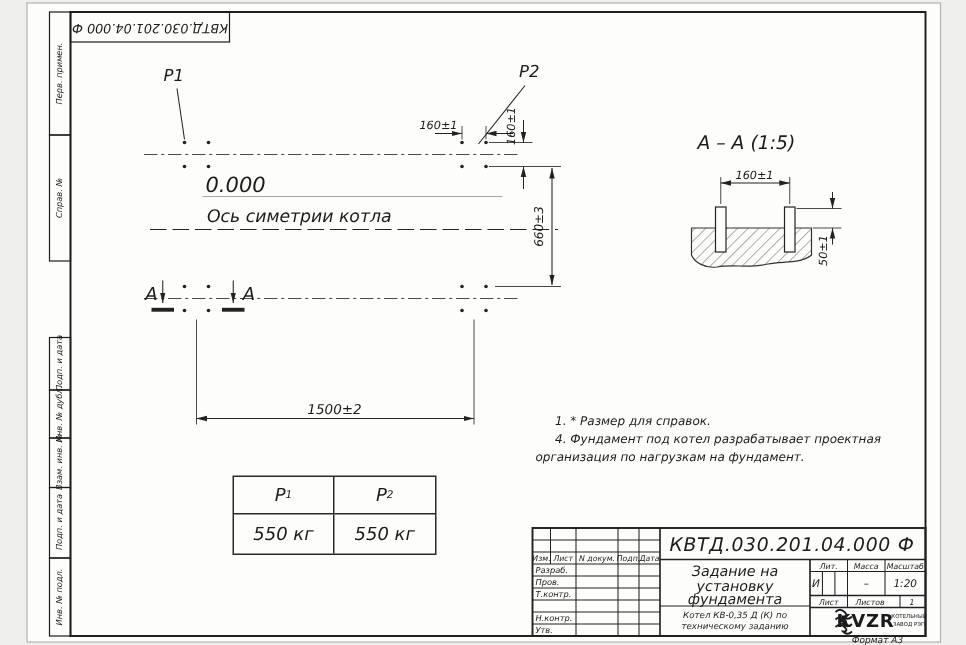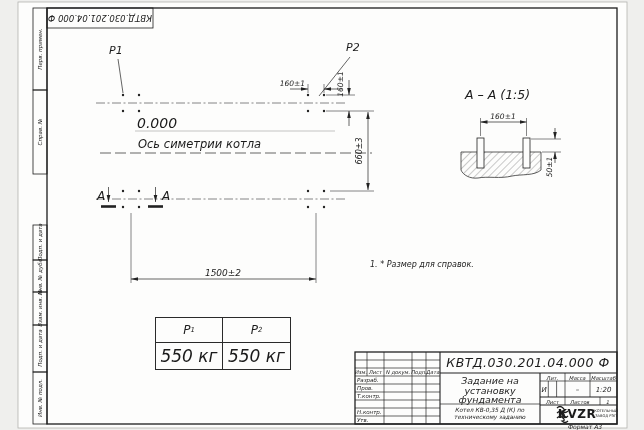--- a/index.html
+++ b/index.html
@@ -1,30 +1,30 @@
 <!DOCTYPE html>
 <html><head>
 <meta charset="utf-8">
 <style>
   html,body{margin:0;padding:0;}
   .canvas{position:relative;width:644px;height:430px;background:#efefed;overflow:hidden;
           font-family:"DejaVu Sans",sans-serif;}
   .canvas svg{position:absolute;left:0;top:0;}
-  .notes{position:absolute;left:357px;top:259px;width:276px;font-size:8px;font-style:italic;
+  .notes{position:absolute;left:357px;top:275px;width:276px;font-size:8px;font-style:italic;
          line-height:1.42;color:#1b1b1b;}
   .notes p{margin:0 0 1px 0;text-indent:13px;}
   .ptable{position:absolute;left:155px;top:317px;width:134px;height:51px;
           border:1px solid #2a2a2a;display:grid;grid-template-columns:1fr 1fr;
           grid-template-rows:25px 1fr;font-style:italic;color:#1b1b1b;}
   .ptable .cell{display:flex;align-items:center;justify-content:center;
           border-right:1px solid #2a2a2a;border-bottom:1px solid #2a2a2a;}
   .ptable .cell:nth-child(2n){border-right:none;}
   .ptable .cell:nth-child(3),.ptable .cell:nth-child(4){border-bottom:none;}
   .ptable .hdr{font-size:12px;}
-  .ptable .val{font-size:17px;}
+  .ptable .val{font-size:12px;}
   .ptable sub{font-size:7px;}
 </style>
 </head>
 <body>
 
 <div class="canvas">
 
 <svg width="644" height="430" viewBox="0 0 644 430">
   <defs>
     <marker id="arrE" viewBox="0 0 10 6" refX="10" refY="3" markerWidth="10" markerHeight="6" orient="auto">
@@ -243,20 +243,21 @@
     <g stroke="#1b1b1b" stroke-width="1.2" fill="none">
       <path d="M557,408 q3,-3 6,0 t-1,3 q3,3 6,0"></path>
       <path d="M557,413 q3,-3 6,0 t-1,3 q3,3 6,0"></path>
       <path d="M557,418 q3,-3 6,0 t-1,3 q3,3 6,0"></path>
     </g>
   </g>
 </svg>
 
 <div class="notes">
   <p>1. * Размер для справок.</p>
+  <p>4. Фундамент под котел разрабатывает проектная организация по нагрузкам на фундамент.</p>
 </div>
 
 <div class="ptable">
   <div class="cell hdr">
     <span>P</span>
         <sub>1</sub>
   </div>
   <div class="cell hdr">
     <span>P</span>
         <sub>2</sub>

